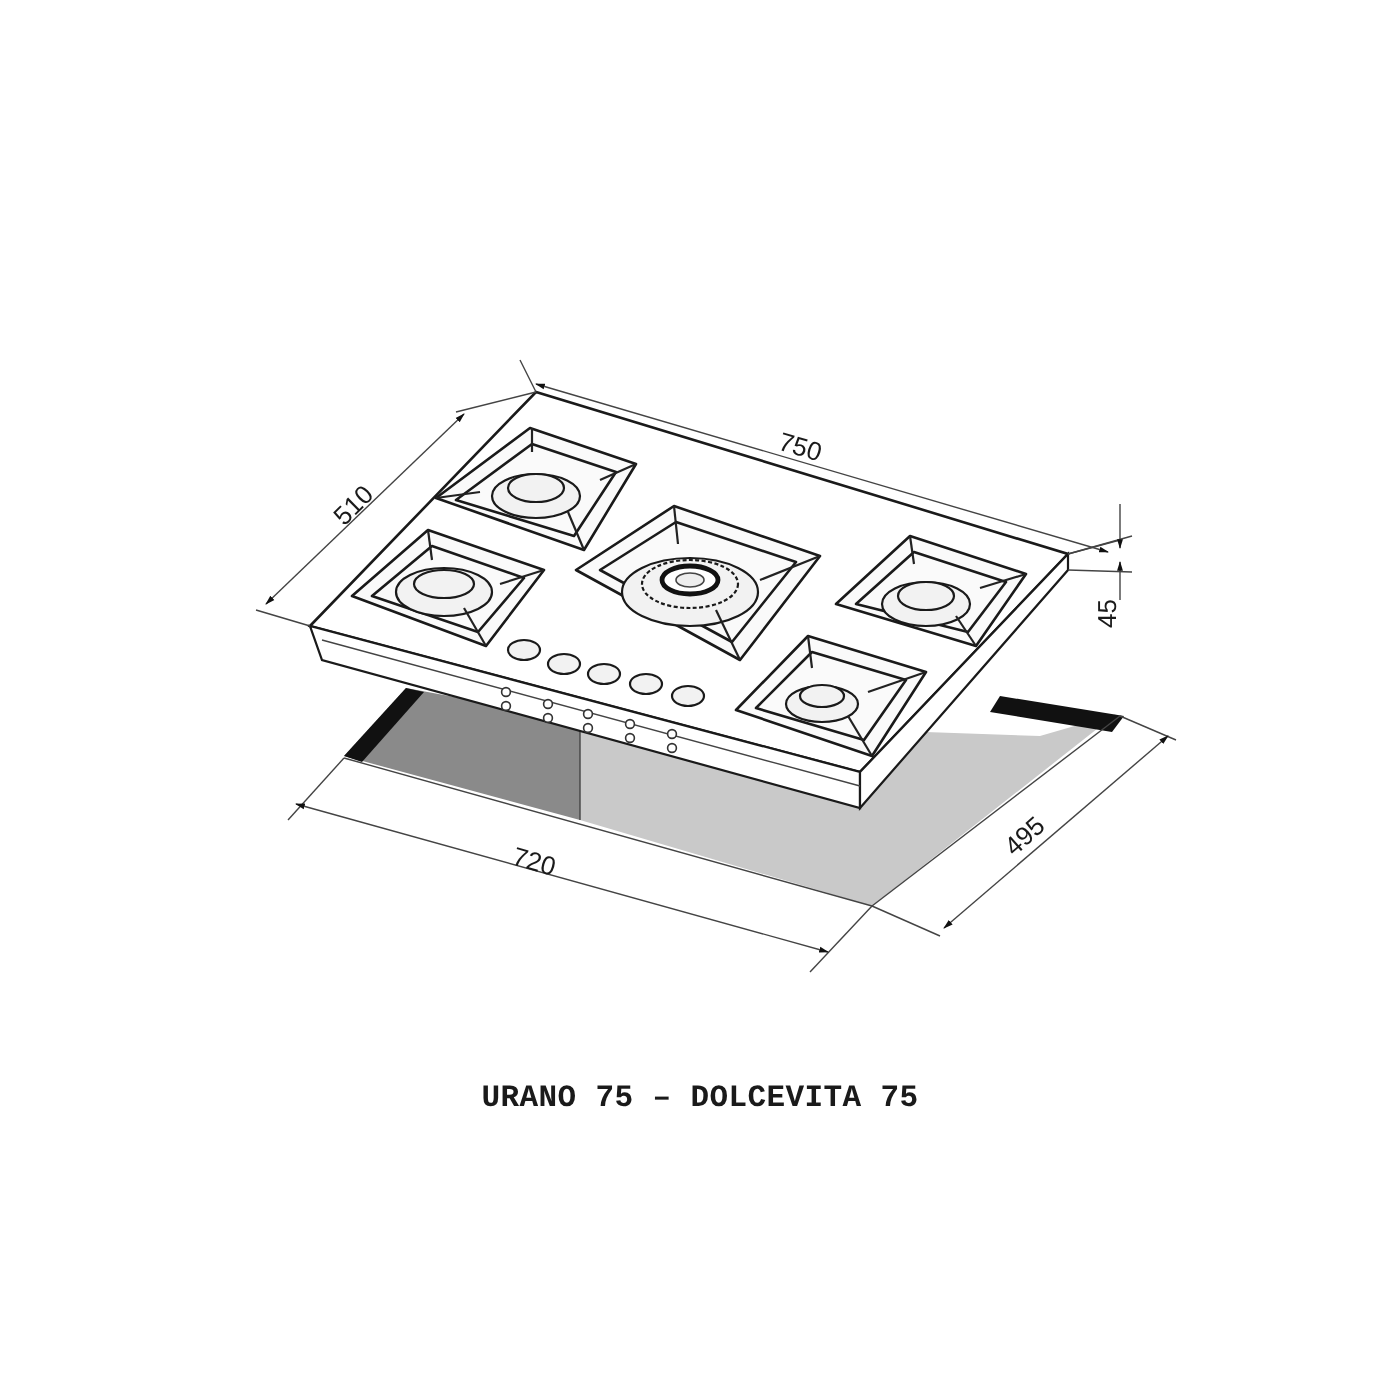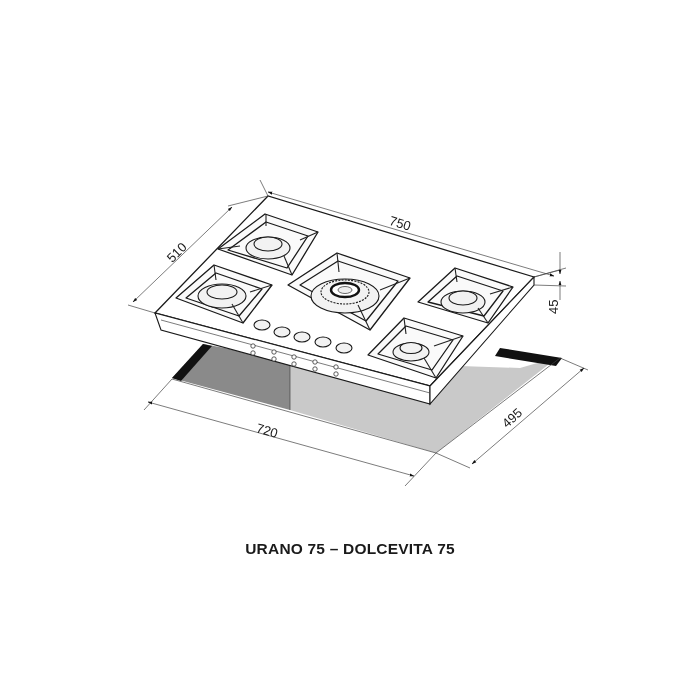--- a/index.html
+++ b/index.html
@@ -1,19 +1,19 @@
 <!DOCTYPE html>
 <html><head>
 <meta charset="utf-8">
 <style>
   html, body { margin: 0; padding: 0; background: #ffffff; }
   body { width: 700px; height: 700px; position: relative; overflow: hidden; font-family: "Liberation Sans", sans-serif; }
   #drawing { position: absolute; left: 0; top: 0; width: 700px; height: 700px; }
   .dim-text { font-family: "Liberation Sans", sans-serif; font-size: 13px; fill: #1a1a1a; }
-  .caption { position: absolute; left: 0; width: 700px; top: 540px; text-align: center; font-family: Liberation Sans, sans-serif; font-weight: bold; font-size: 15.5px; color: #1a1a1a; letter-spacing: 0.2px; }
+  .caption { position: absolute; left: 0; width: 700px; top: 540px; text-align: center; font-family: Liberation Mono, monospace; font-weight: bold; font-size: 15.5px; color: #1a1a1a; letter-spacing: 0.2px; }
   .ln { stroke: #222; fill: none; stroke-width: 1.1; }
   .thin { stroke: #444; fill: none; stroke-width: 0.7; }
   .grate { stroke: #1a1a1a; fill: #fafafa; stroke-width: 1.3; stroke-linejoin: round; }
   .burner { stroke: #1a1a1a; fill: #f2f2f2; stroke-width: 1.1; }
 </style>
 </head>
 <body>
 
 <svg id="drawing" viewBox="0 0 700 700" xmlns="http://www.w3.org/2000/svg">
 

